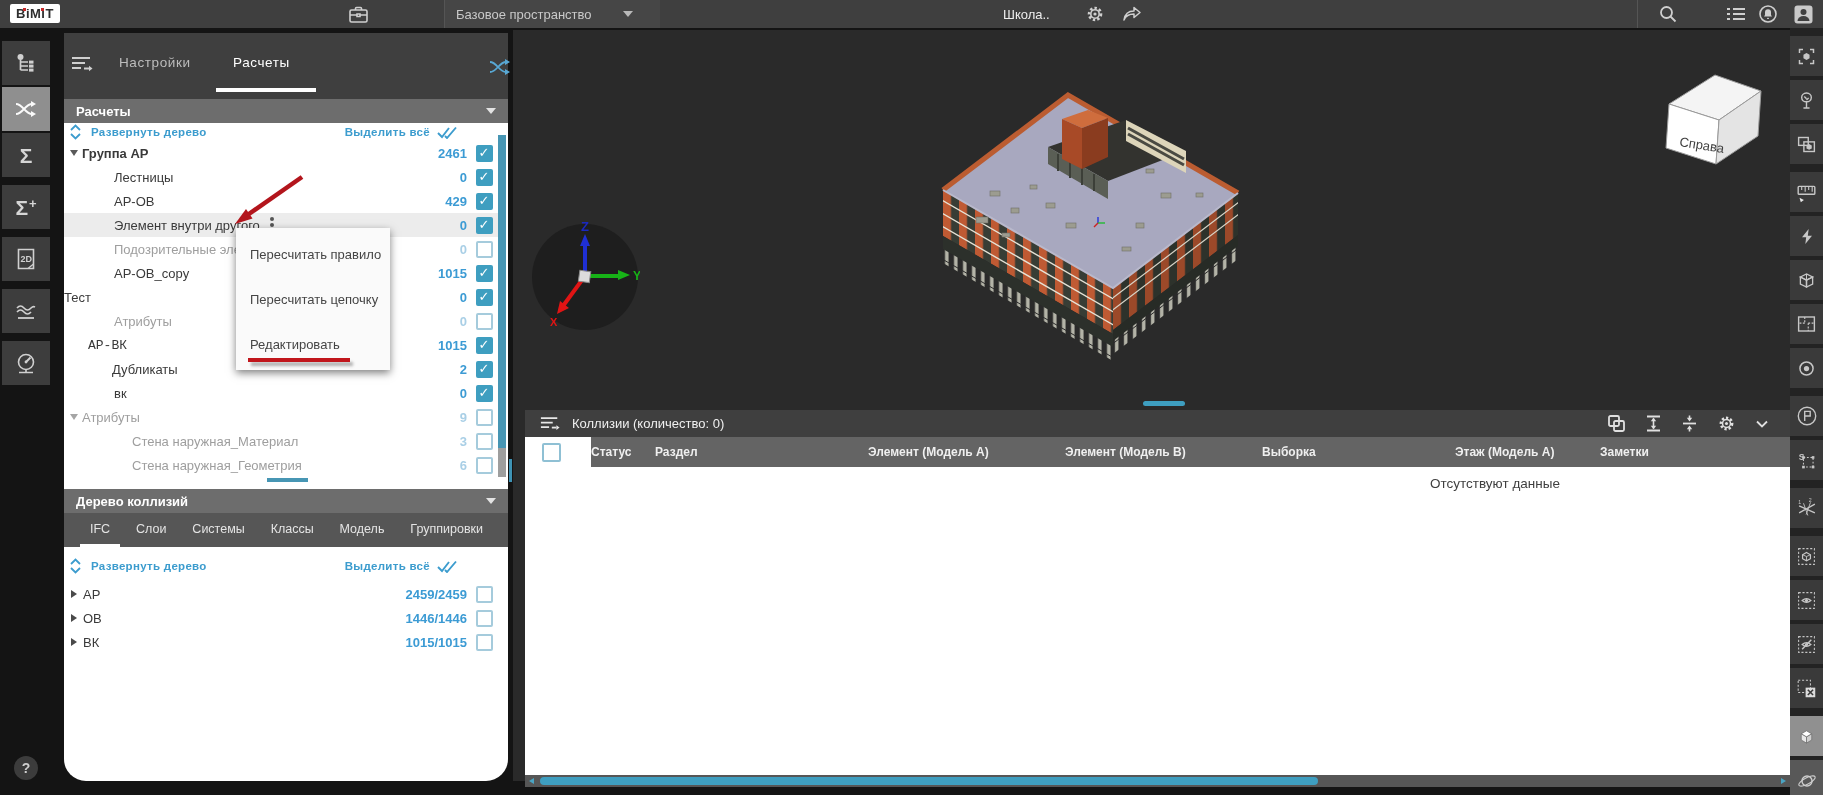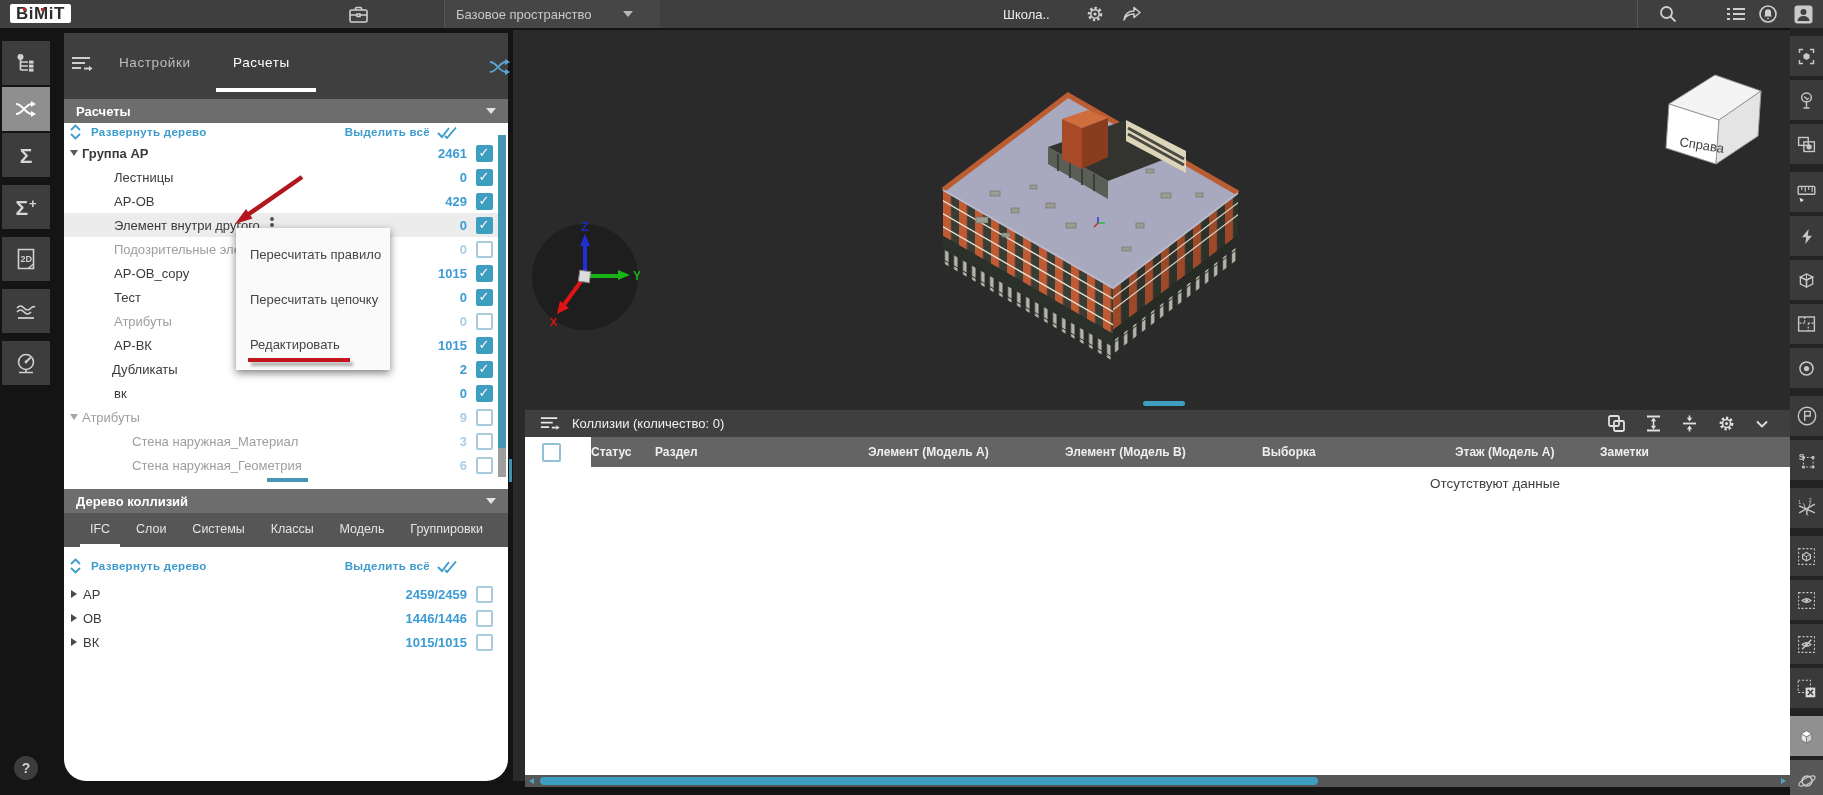--- a/index.html
+++ b/index.html
@@ -3,21 +3,21 @@
 <meta charset="utf-8">
 <style>
   * { margin:0; padding:0; box-sizing:border-box; }
   html,body { width:1823px; height:795px; background:#141414; overflow:hidden;
               font-family:"Liberation Sans","DejaVu Sans",sans-serif; }
   #app { position:relative; width:1823px; height:795px; }
 
   
   .topbar{position:absolute;left:0;top:0;width:1823px;height:28px;background:#3f3f3f;z-index:30;}
   .logo-badge{position:absolute;left:10px;top:4px;height:19px;background:#fff;border-radius:2px;
-              padding:0 6px;display:flex;align-items:center;font-weight:bold;font-size:17px;color:#2e2e2e;letter-spacing:.5px;}
+              padding:0 6px;display:flex;align-items:center;font-weight:bold;font-size:13px;color:#2e2e2e;letter-spacing:.5px;}
   .logo-dot{position:absolute;width:3px;height:3px;background:#c62828;border-radius:0;top:4px;}
   .tb-div{position:absolute;top:0;width:1px;height:28px;background:#555;}
   .tb-sec{position:absolute;left:444px;top:0;width:216px;height:28px;background:#464646;}
   .tb-text{position:absolute;top:0;height:28px;display:flex;align-items:center;font-size:13px;color:#c9c9c9;}
   .tb-caret{width:0;height:0;border-left:5px solid transparent;border-right:5px solid transparent;border-top:6px solid #b9b9b9;}
   .tb-ic{position:absolute;top:3px;width:22px;height:22px;display:flex;align-items:center;justify-content:center;cursor:pointer;}
 
   
   .lt-tile{position:absolute;left:2px;width:48px;height:44px;background:#3d3d3d;
            display:flex;align-items:center;justify-content:center;cursor:pointer;}
@@ -372,31 +372,31 @@
           <span class="lbl" style="margin-left: 50px;">Подозрительные элементы</span>
           <span class="cnt dis-cnt">0</span>
           <span class="cb off"></span>
         </div>
         <div class="trow">
           <span class="lbl" style="margin-left: 50px;">АР-ОВ_copy</span>
           <span class="cnt">1015</span>
           <span class="cb on"></span>
         </div>
         <div class="trow">
-          <span class="lbl" style="margin-left: 50px;">Тест</span>
+          <span class="lbl" style="">Тест</span>
           <span class="cnt">0</span>
           <span class="cb on"></span>
         </div>
         <div class="trow dis">
           <span class="lbl" style="margin-left: 50px;">Атрибуты</span>
           <span class="cnt dis-cnt">0</span>
           <span class="cb off"></span>
         </div>
         <div class="trow">
-          <span class="lbl" style="margin-left: 50px;">АР-ВК</span>
+          <span class="lbl" style="margin-left: 24px; font-family: Liberation Mono, monospace;">АР-ВК</span>
           <span class="cnt">1015</span>
           <span class="cb on"></span>
         </div>
         <div class="trow">
           <span class="lbl" style="margin-left: 48px;">Дубликаты</span>
           <span class="cnt">2</span>
           <span class="cb on"></span>
         </div>
         <div class="trow">
           <span class="lbl" style="margin-left: 50px;">вк</span>

